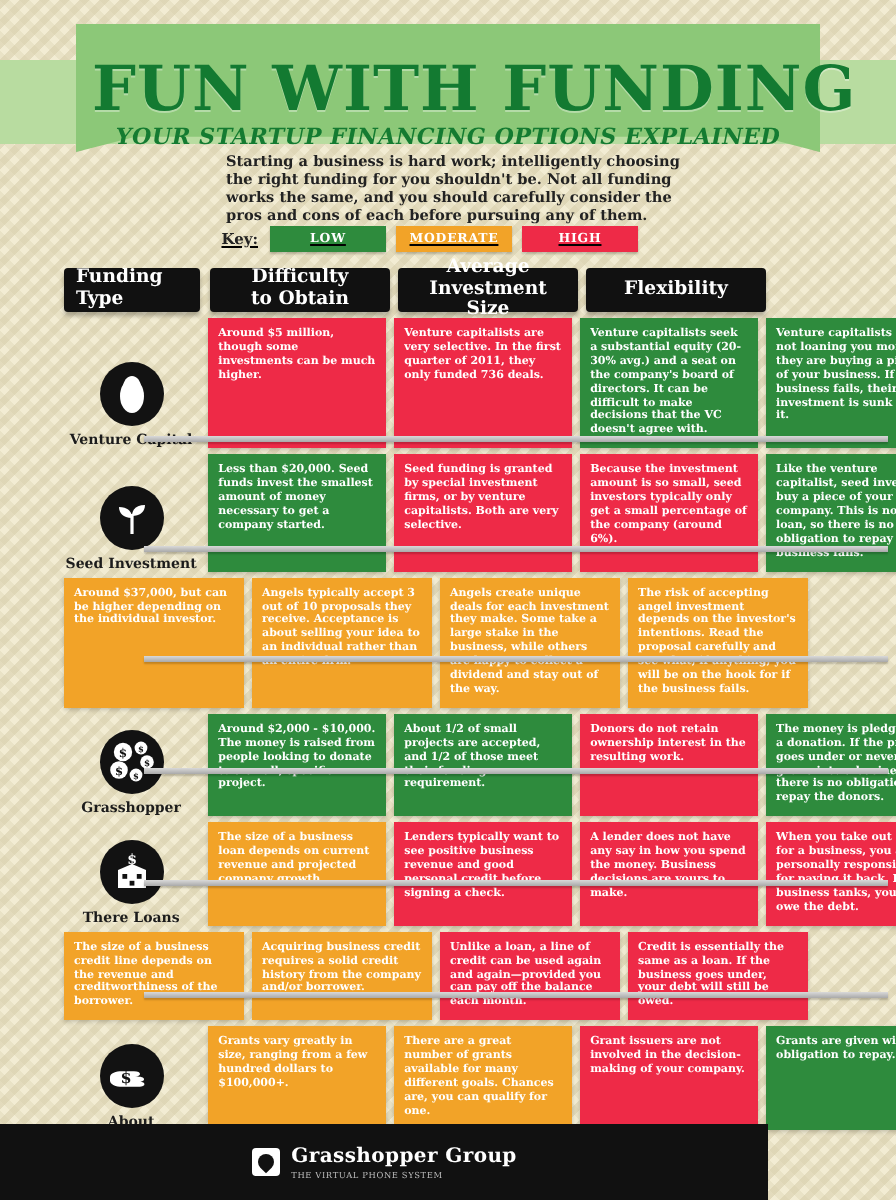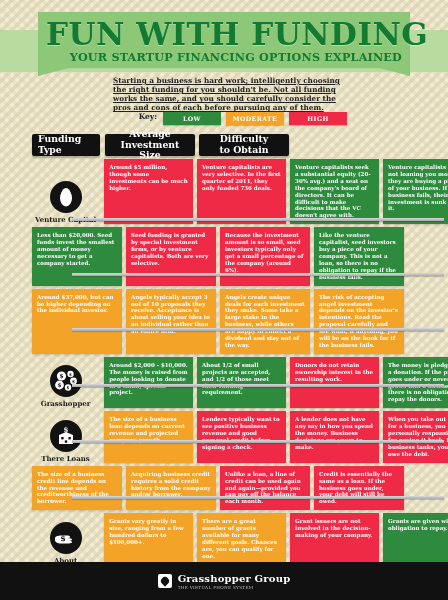--- a/index.html
+++ b/index.html
@@ -25,44 +25,44 @@
   }
   
   .ribbon-wrap{position:absolute;top:10px;left:0;width:448px;height:70px;}
   .ribbon{
     position:absolute;left:38px;top:2px;width:372px;height:64px;
     background:#8cc878;
     clip-path:polygon(0 0,100% 0,100% 100%,92% 88%,8% 88%,0 100%);
     box-shadow:0 2px 3px rgba(0,0,0,.22);
   }
   .ribbon-inner{
-    position:absolute;left:46px;top:8px;width:356px;height:48px;
-    text-align:right;color:#12782f;
+    position:absolute;left:46px;top:19px;width:356px;height:48px;
+    text-align:center;color:#12782f;
   }
   .title{
     font-family:"DejaVu Serif", serif;
     font-weight:bold;font-size:31px;line-height:32px;letter-spacing:.5px;
     color:#137a31;text-shadow:0 1px 0 rgba(255,255,255,.35);
     white-space:nowrap;
   }
   .subtitle{
     font-family:"DejaVu Serif", serif;
     font-weight:bold;font-size:11.2px;line-height:14px;letter-spacing:.2px;
-    color:#147b31;white-space:nowrap;margin-top:0px;
+    color:#147b31;white-space:nowrap;margin-top:0px;font-style:italic;
   }
   
   .intro{
     position:absolute;top:76px;left:113px;width:240px;
     font-family:"DejaVu Serif", serif;
-    font-weight:bold;font-size:7.3px;line-height:9.1px;color:#222;text-decoration:underline;
+    font-weight:bold;font-size:7.3px;line-height:9.1px;color:#222;
   }
   
   .key-row{
-    position:absolute;top:112px;left:129px;width:250px;height:14px;
-    display:flex;align-items:flex-start;gap:0px;
+    position:absolute;top:112px;left:101px;width:250px;height:14px;
+    display:flex;align-items:center;gap:0px;text-decoration:underline;
   }
   .key-label{
     font-family:"DejaVu Serif", serif;font-weight:bold;font-size:7.5px;color:#222;
     width:28px;text-align:right;margin-right:6px;
   }
   .key-chip{
     height:13px;line-height:13px;text-align:center;
     font-family:"DejaVu Serif", serif;font-weight:bold;font-size:6.2px;
     color:#fff;letter-spacing:.4px;margin-right:5px;
     box-shadow:0 1px 1px rgba(0,0,0,.2);
@@ -109,21 +109,21 @@
   .lvl-mod{background:#f2a328;}
   .lvl-high{background:#ee2a47;}
   
   .divider{
     position:absolute;left:72px;width:372px;height:3px;
     background:linear-gradient(#d9d9d9,#a9a9a9);
     box-shadow:0 1px 1px rgba(0,0,0,.2);
   }
   
   .footer{
-    position:absolute;left:0;bottom:0;width:448px;height:38px;background:#111;
+    position:absolute;left:0;bottom:0;width:384px;height:38px;background:#111;
     display:flex;align-items:center;justify-content:center;
   }
   .brand{display:flex;align-items:center;gap:6px;}
   .brand-mark{width:14px;height:14px;background:#fff;border-radius:2px;position:relative;}
   .brand-mark:after{
     content:"";position:absolute;left:3px;top:3px;width:8px;height:8px;
     background:#111;border-radius:50% 50% 50% 0;transform:rotate(-45deg);
   }
   .brand-name{
     font-family:"DejaVu Serif", serif;font-weight:bold;font-size:10px;color:#fff;letter-spacing:.2px;
@@ -161,49 +161,62 @@
   <div class="table">
     <div class="thead">
       <div class="th th-0">
         <div>
           <div>Funding</div>
           <div>Type</div>
         </div>
       </div>
       <div class="th th-c">
         <div>
+          <div>Difficulty</div>
+          <div>to Obtain</div>
+        </div>
+      </div>
+      <div class="th th-c">
+        <div>
           <div>Average</div>
           <div>Investment Size</div>
         </div>
       </div>
       <div class="th th-c">
-        <div>
-          <div>Difficulty</div>
-          <div>to Obtain</div>
-        </div>
+        <div>Flexibility</div>
       </div>
     </div>
 
     <div class="row">
       <div class="cell-type">
         <div class="icon-circle">
           <svg width="14" height="20" viewBox="0 0 14 20">
               <ellipse cx="7" cy="11" rx="6" ry="8.5" fill="#fff"></ellipse>
               <ellipse cx="7" cy="7" rx="4.6" ry="6" fill="#fff"></ellipse>
             </svg>
         </div>
         <div class="type-label">Venture Capital</div>
       </div>
       <div class="cell lvl-high">Around $5 million, though some investments can be much higher.</div>
       <div class="cell lvl-high">Venture capitalists are very selective. In the first quarter of 2011, they only funded 736 deals.</div>
       <div class="cell lvl-low">Venture capitalists seek a substantial equity (20-30% avg.) and a seat on the company's board of directors. It can be difficult to make decisions that the VC doesn't agree with.</div>
       <div class="cell lvl-low">Venture capitalists are not loaning you money; they are buying a piece of your business. If the business fails, their investment is sunk with it.</div>
     </div>
 
     <div class="row">
+      <div class="cell-type">
+        <div class="icon-circle">
+          <svg width="20" height="18" viewBox="0 0 20 18">
+            <path d="M10 17 V7" stroke="#fff" stroke-width="1.6" fill="none"></path>
+            <path d="M10 9 C5 9 3.5 6 3.5 3.5 C7.5 3.5 10 5.5 10 9 Z" fill="#fff"></path>
+            <path d="M10 8 C15 8 16.5 5 16.5 2.5 C12.5 2.5 10 4.5 10 8 Z" fill="#fff"></path>
+          </svg>
+        </div>
+        <div class="type-label">Seed Investment</div>
+      </div>
       <div class="cell lvl-low">Less than $20,000. Seed funds invest the smallest amount of money necessary to get a company started.</div>
       <div class="cell lvl-high">Seed funding is granted by special investment firms, or by venture capitalists. Both are very selective.</div>
       <div class="cell lvl-high">Because the investment amount is so small, seed investors typically only get a small percentage of the company (around 6%).</div>
       <div class="cell lvl-low">Like the venture capitalist, seed investors buy a piece of your company. This is not a loan, so there is no obligation to repay if the business fails.</div>
     </div>
 
     <div class="row">
       <div class="cell lvl-mod">Around $37,000, but can be higher depending on the individual investor.</div>
       <div class="cell lvl-mod">Angels typically accept 3 out of 10 proposals they receive. Acceptance is about selling your idea to an individual rather than an entire firm.</div>
       <div class="cell lvl-mod">Angels create unique deals for each investment they make. Some take a large stake in the business, while others are happy to collect a dividend and stay out of the way.</div>

